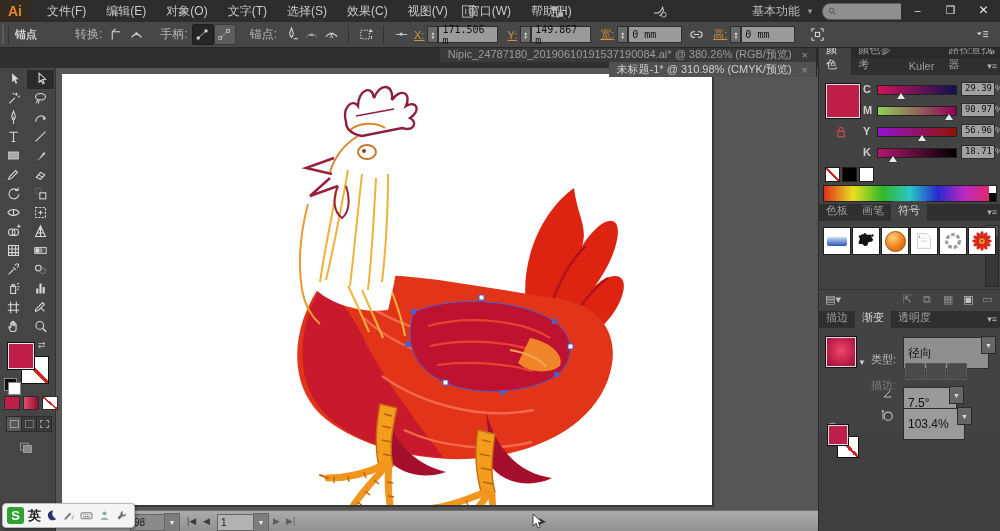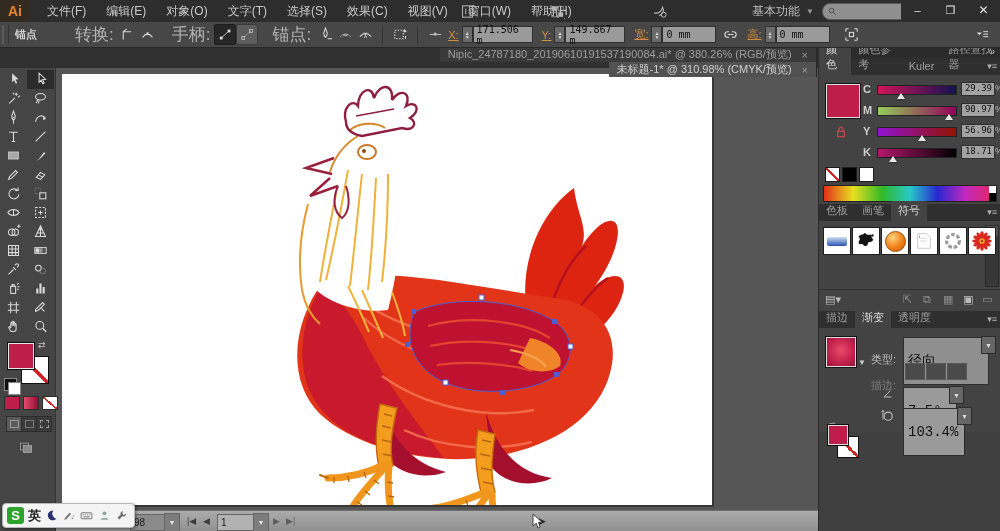--- a/index.html
+++ b/index.html
@@ -20,21 +20,21 @@
   .searchbox{position:absolute;left:822px;top:3px;width:86px;height:15px;background:#8f8f8f;border:1px solid #5a5a5a;
              border-radius:8px;display:flex;align-items:center;padding-left:4px;}
   .winbtns{position:absolute;right:0;top:0;display:flex;}
   .winbtn{width:33px;height:20px;color:#e6e6e6;font-size:11px;display:flex;align-items:center;justify-content:center;background:#2d2d2d;}
   .winbtn.close{font-size:12px;}
 
   
   .controlbar{left:0;top:22px;width:1000px;height:25px;background:#474747;border-bottom:1px solid #282828;display:flex;align-items:center;z-index:29;}
   .grip{width:4px;height:19px;border-left:2px solid #5c5c5c;border-right:1px solid #333;margin-left:2px;}
   .cb-label{color:#cfcfcf;font-size:11px;font-weight:bold;margin:0 6px;}
-  .cb-sub{color:#b5b5b5;font-size:17px;margin:0 4px;}
+  .cb-sub{color:#b5b5b5;font-size:12px;margin:0 4px;}
   .cb-lab-orange{color:#d3903f;font-size:11px;text-decoration:underline;margin:0 3px;}
   .cb-btn{width:20px;height:19px;display:flex;align-items:center;justify-content:center;border-radius:2px;}
   .cb-btn.pressed{background:#262626;border:1px solid #1c1c1c;}
   .cb-btn.pressed2{background:#5d5d5d;border:1px solid #3a3a3a;}
   .cb-field{height:15px;background:#9a9a9a;border:1px solid #2f2f2f;color:#101010;font-size:10px;
             display:flex;align-items:center;padding:0 3px;font-family:"DejaVu Sans Mono",monospace;}
   .spinner{width:9px;height:15px;background:#6a6a6a;border:1px solid #2f2f2f;display:flex;flex-direction:column;
            align-items:center;justify-content:center;color:#d5d5d5;font-size:5px;line-height:4px;}
   .cb-gap{width:10px;}
   .vsep{width:1px;height:18px;background:#333;margin:0 7px;}
@@ -122,21 +122,21 @@
   .sym-ctrl .ic{position:absolute;top:3px;color:#8a8a8a;font-size:11px;}
 
   
   .grad-swatch{position:absolute;left:6px;top:8px;width:30px;height:30px;border:1px solid #141414;
                background:radial-gradient(circle at 50% 45%,#e84a6a 0%,#bf1e4b 60%,#8e0f34 100%);
                box-shadow:inset 0 0 0 1px #dedede;}
   .grad-caret{position:absolute;left:39px;top:30px;color:#ccc;font-size:8px;}
   .g-label{position:absolute;color:#bdbdbd;font-size:11px;margin-top:12px;}
   .g-label.dim{color:#7d7d7d;}
   .g-field{position:absolute;height:14px;background:#9a9a9a;border:1px solid #2c2c2c;color:#111;
-           font-size:14px;display:flex;align-items:center;padding:16px 4px;font-family:Liberation Mono, monospace;}
+           font-size:12px;display:flex;align-items:center;padding:8px 4px;font-family:Liberation Sans, sans-serif;}
   .g-drop{position:absolute;width:13px;height:16px;background:#666;border:1px solid #2c2c2c;color:#ddd;
           font-size:7px;display:flex;align-items:center;justify-content:center;}
   .g-strokebtn{position:absolute;width:18px;height:15px;border:1px solid #585858;background:#4a4a4a;}
   .g-fs-fill{position:absolute;left:8px;top:96px;width:20px;height:20px;background:#bf1e4b;border:1px solid #111;box-shadow:inset 0 0 0 1px #ddd;z-index:2;}
   .g-fs-stroke{position:absolute;left:18px;top:108px;width:20px;height:20px;background:#fff;border:1px solid #111;z-index:1;}
 
   
   .imebar{left:2px;top:503px;width:133px;height:25px;background:#f4f4f4;border:1px solid #b8b8b8;
           border-radius:4px;display:flex;align-items:center;gap:4px;padding:0 4px;box-sizing:border-box;
           box-shadow:1px 1px 3px rgba(0,0,0,.4);z-index:40;}

